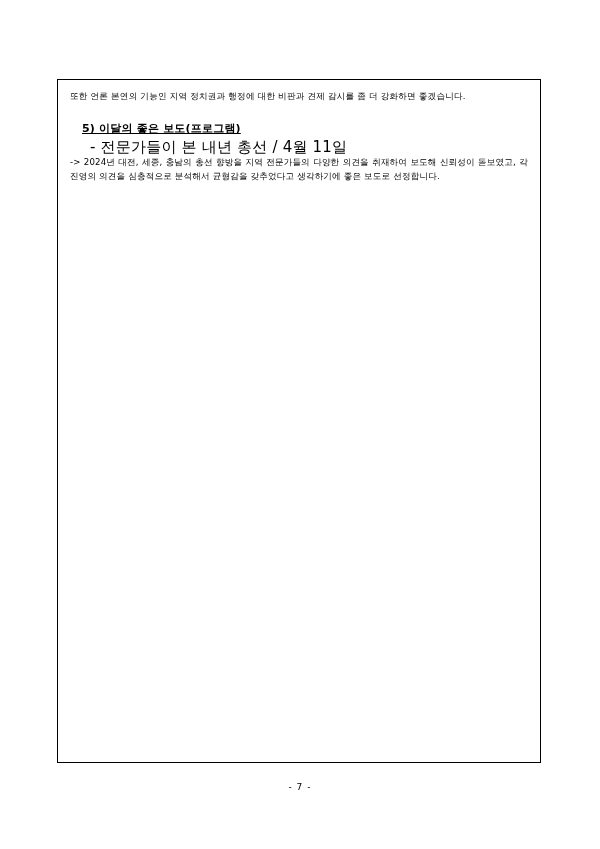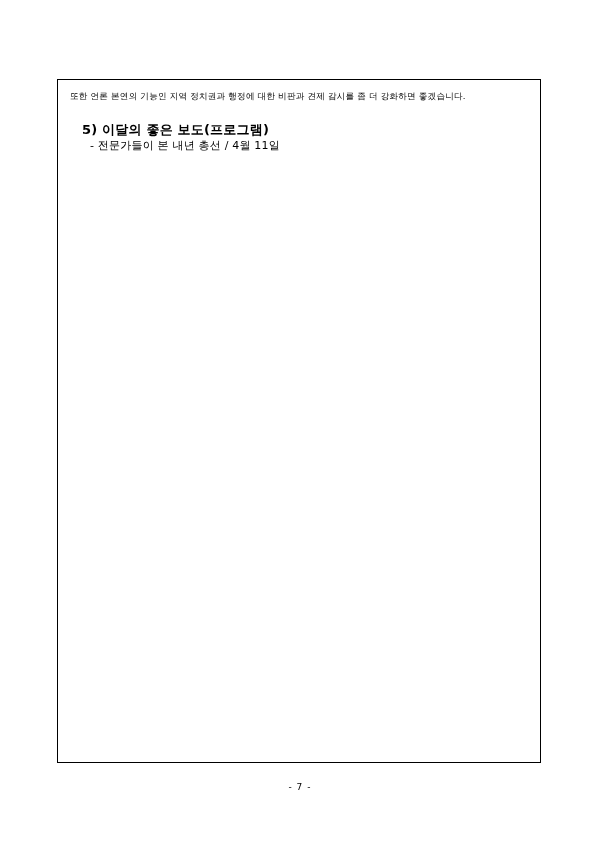--- a/index.html
+++ b/index.html
@@ -39,31 +39,32 @@
     right: 12px;
     font-size: 8.6px;
     line-height: 1.55;
     letter-spacing: 0.2px;
     color: #000000;
     word-break: keep-all;
   }
   .line-1 { top: 10px; }
   .heading {
     position: absolute;
-    font-size: 13px;
+    font-size: 11px;
     font-weight: bold;
     letter-spacing: 0.2px;
     color: #000000;
+    text-decoration: underline;
   }
   .heading-5 { left: 24px; top: 41px; }
   .sub-item {
     position: absolute;
     left: 32px;
     top: 58px;
-    font-size: 11px;
+    font-size: 15px;
     letter-spacing: 0.2px;
   }
   .para {
     position: absolute;
     left: 12px;
     right: 12px;
     top: 76px;
     font-size: 8.6px;
     line-height: 1.6;
     letter-spacing: 0.15px;
@@ -88,19 +89,20 @@
 <div class="page">
 
   <div class="content-frame">
 
     <div class="body-text line-1">또한 언론 본연의 기능인 지역 정치권과 행정에 대한 비판과 견제 감시를 좀 더 강화하면 좋겠습니다.</div>
 
     <div class="heading heading-5">5) 이달의 좋은 보도(프로그램)</div>
 
     <div class="sub-item">- 전문가들이 본 내년 총선 / 4월 11일</div>
 
+    <div class="para">-&gt; 2024년 대전, 세종, 충남의 총선 향방을 지역 전문가들의 다양한 의견을 취재하여 보도해 신뢰성이 돋보였고, 각 진영의 의견을 심층적으로 분석해서 균형감을 갖추었다고 생각하기에 좋은 보도로 선정합니다.</div>
 
 
   </div>
 
   <div class="page-number">- 7 -</div>
 
 </div>
 
 </body></html>

